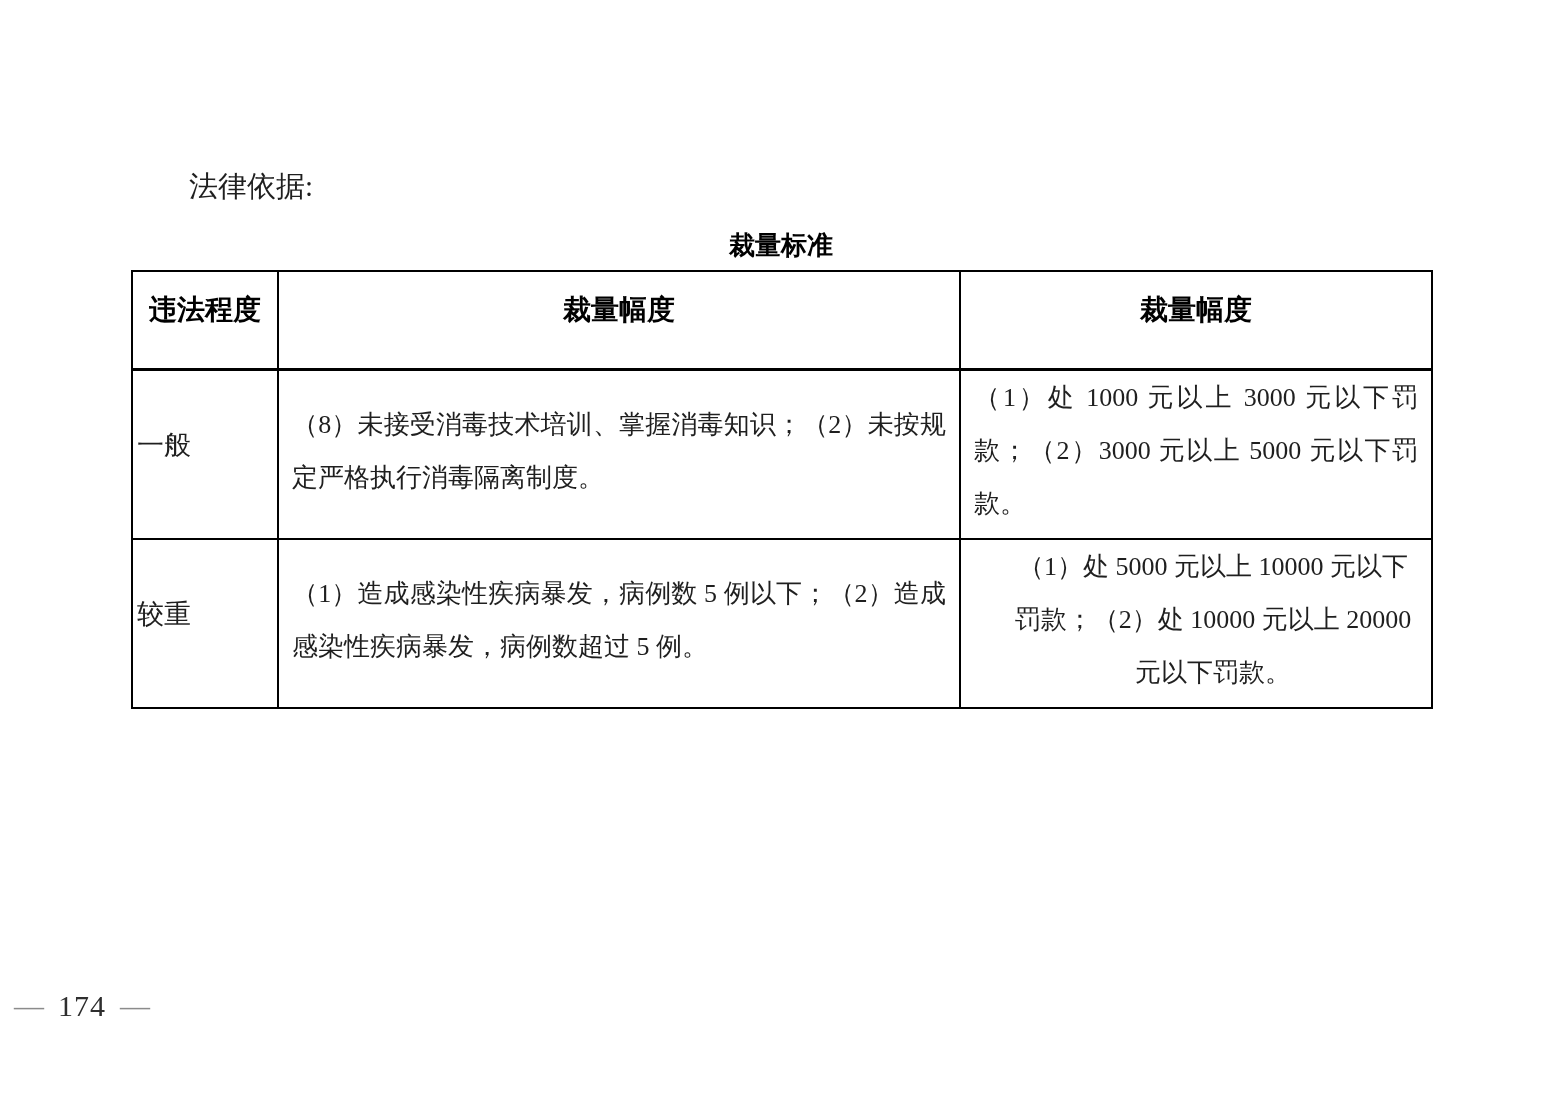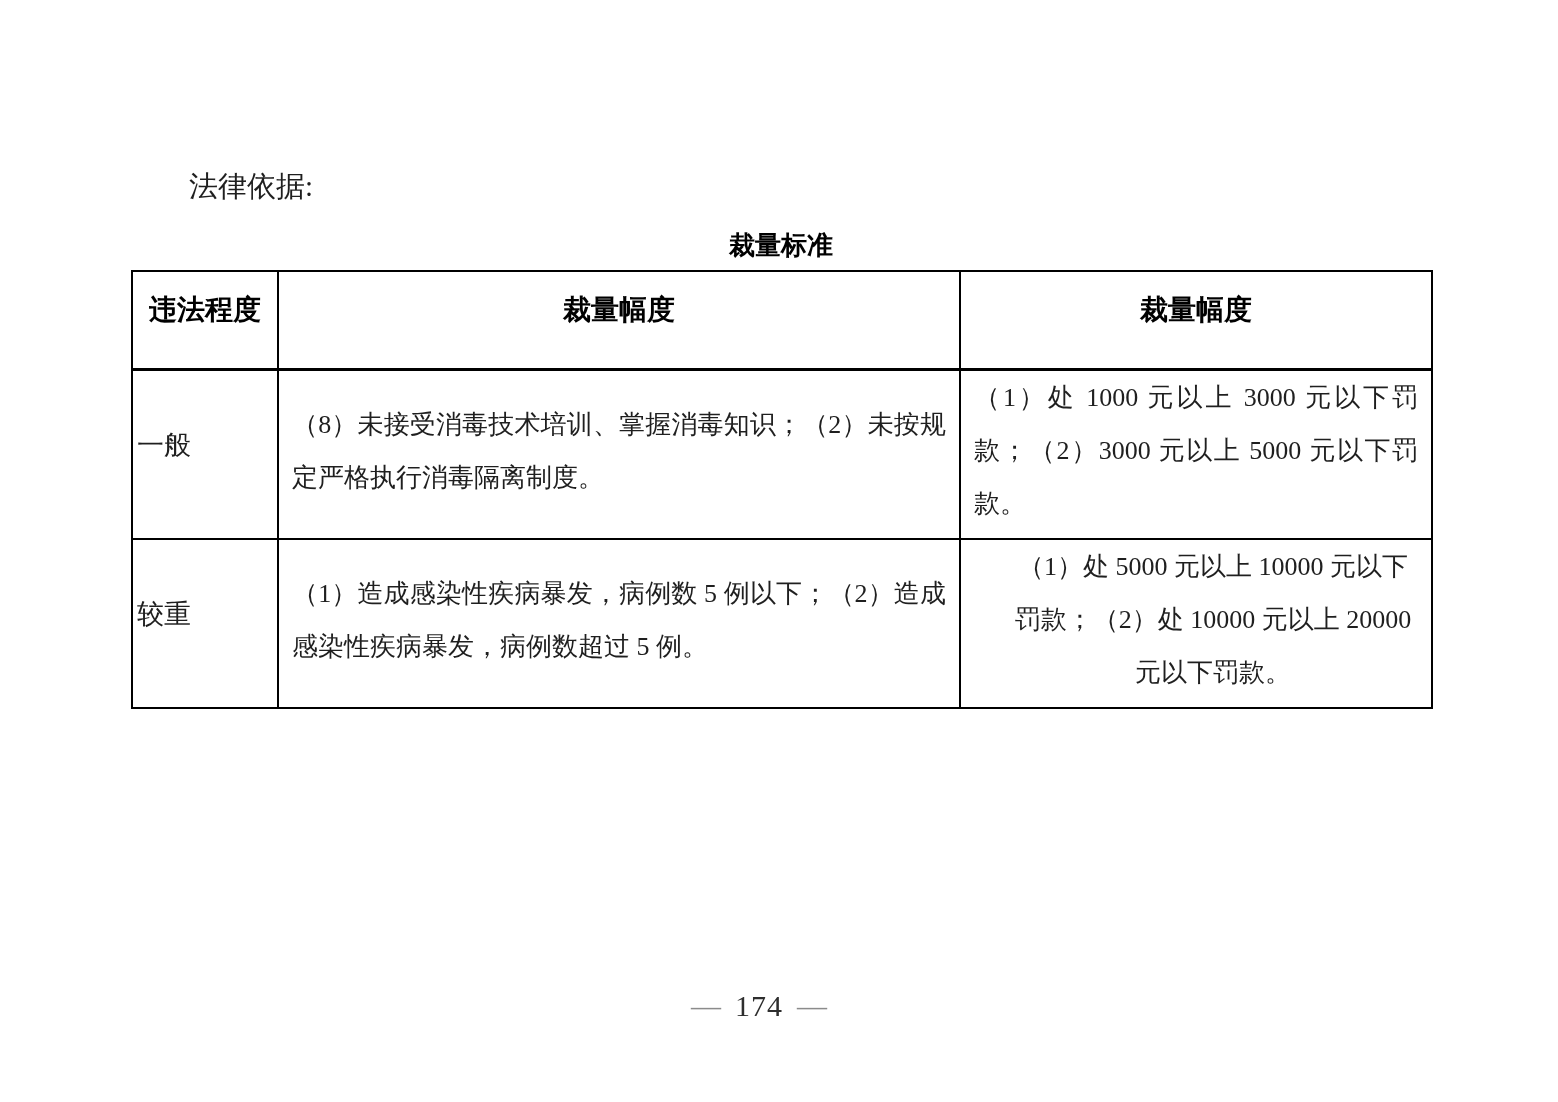--- a/index.html
+++ b/index.html
@@ -83,21 +83,20 @@
   }
   .discretion-table td.text-cell.centered {
     text-align: center;
     padding-left: 47px;
   }
   .footer {
     position: absolute;
     left: 0;
     right: 0;
     top: 986px;
-    text-align: center;
     font-size: 30px;
     line-height: 40px;
     font-family: "Liberation Serif", "DejaVu Serif", serif;
   }
   .footer .dash {
     color: #8b8b8b;
     margin: 0 14px;
   }
   .footer .page-num {
     color: #2e2e2e;

